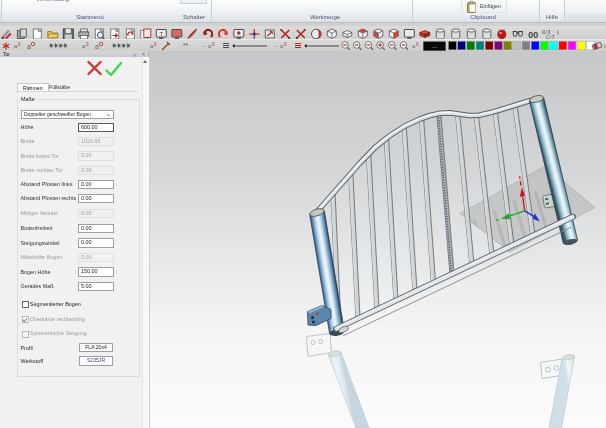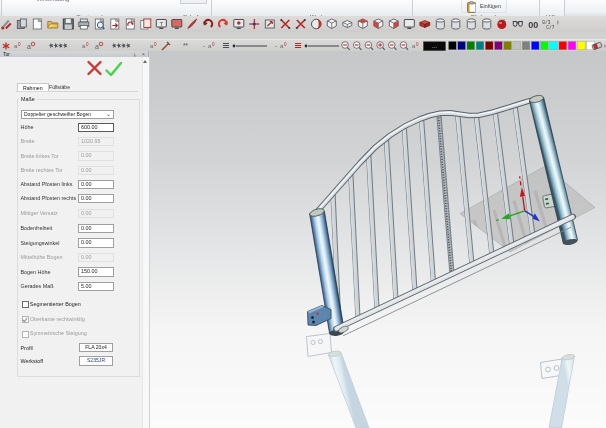--- a/index.html
+++ b/index.html
@@ -1,16 +1,16 @@
 <!DOCTYPE html>
 <html><head><meta charset="utf-8"><style>
 html,body{margin:0;padding:0}
 body{width:606px;height:428px;overflow:hidden;font-family:"Liberation Sans",sans-serif;position:relative;background:#d1d1cf}
 .rlbl{position:absolute;top:13.5px;font-size:6px;color:#4e5560;text-align:center}
-#tb1{position:absolute;left:0;top:16px;width:606px;height:16px;background:linear-gradient(#dddcda,#cecdcb)}
+#tb1{position:absolute;left:0;top:26px;width:606px;height:16px;background:linear-gradient(#dddcda,#cecdcb)}
 #tb2{position:absolute;left:0;top:39px;width:606px;height:13px;background:linear-gradient(#dadad8,#cccccb);border-top:1px solid #e8e8e6}
 #panel{position:absolute;left:0;top:51px;width:148px;height:377px;background:#f1f1f1;border-right:1px solid #a9adb2}
 #ptitle{position:absolute;left:0;top:0;width:148px;height:6px;background:linear-gradient(#d4d7da,#c6cacE);font-size:5px;color:#222;line-height:6px;padding-left:3px;box-sizing:border-box}
 .lb{position:absolute;left:20.5px;font-size:5.4px;white-space:nowrap}
 .inp{position:absolute;left:78px;width:32px;height:7.6px;background:#fff;border:1px solid #9f9f9f;font-size:5.4px;line-height:7.6px;padding-left:2px;color:#1e1e1e}
 .inp.dis{background:transparent;border-color:#e0e0e0;color:#9b9b9b}
 .inp.act{border-color:#5a5a5a;border-bottom-width:1.5px}
 .cb{position:absolute;left:21.7px;width:5px;height:5px;background:#fdfdfd;border:1px solid #6a6a6a}
 .cbl{position:absolute;left:29.8px;font-size:5.4px;white-space:nowrap}
 #view{position:absolute;left:150px;top:51px;width:456px;height:377px;background:linear-gradient(180deg,#c6c7c8 0%,#d2d3d4 28%,#e4e5e6 52%,#f5f5f5 74%,#fbfbfb 100%)}

